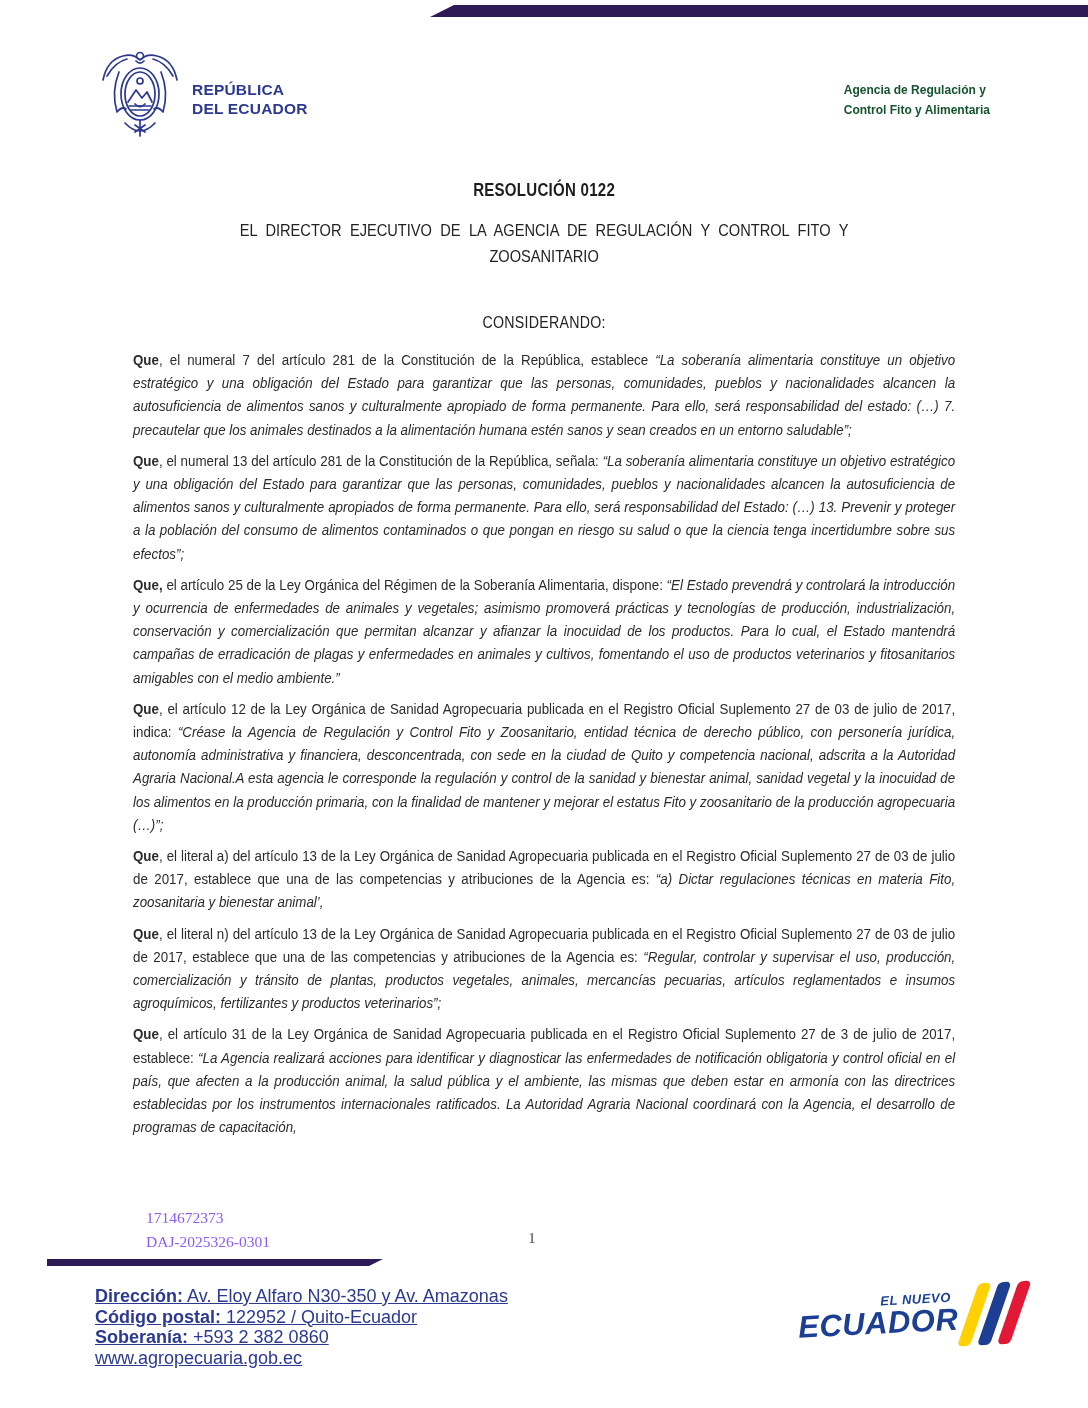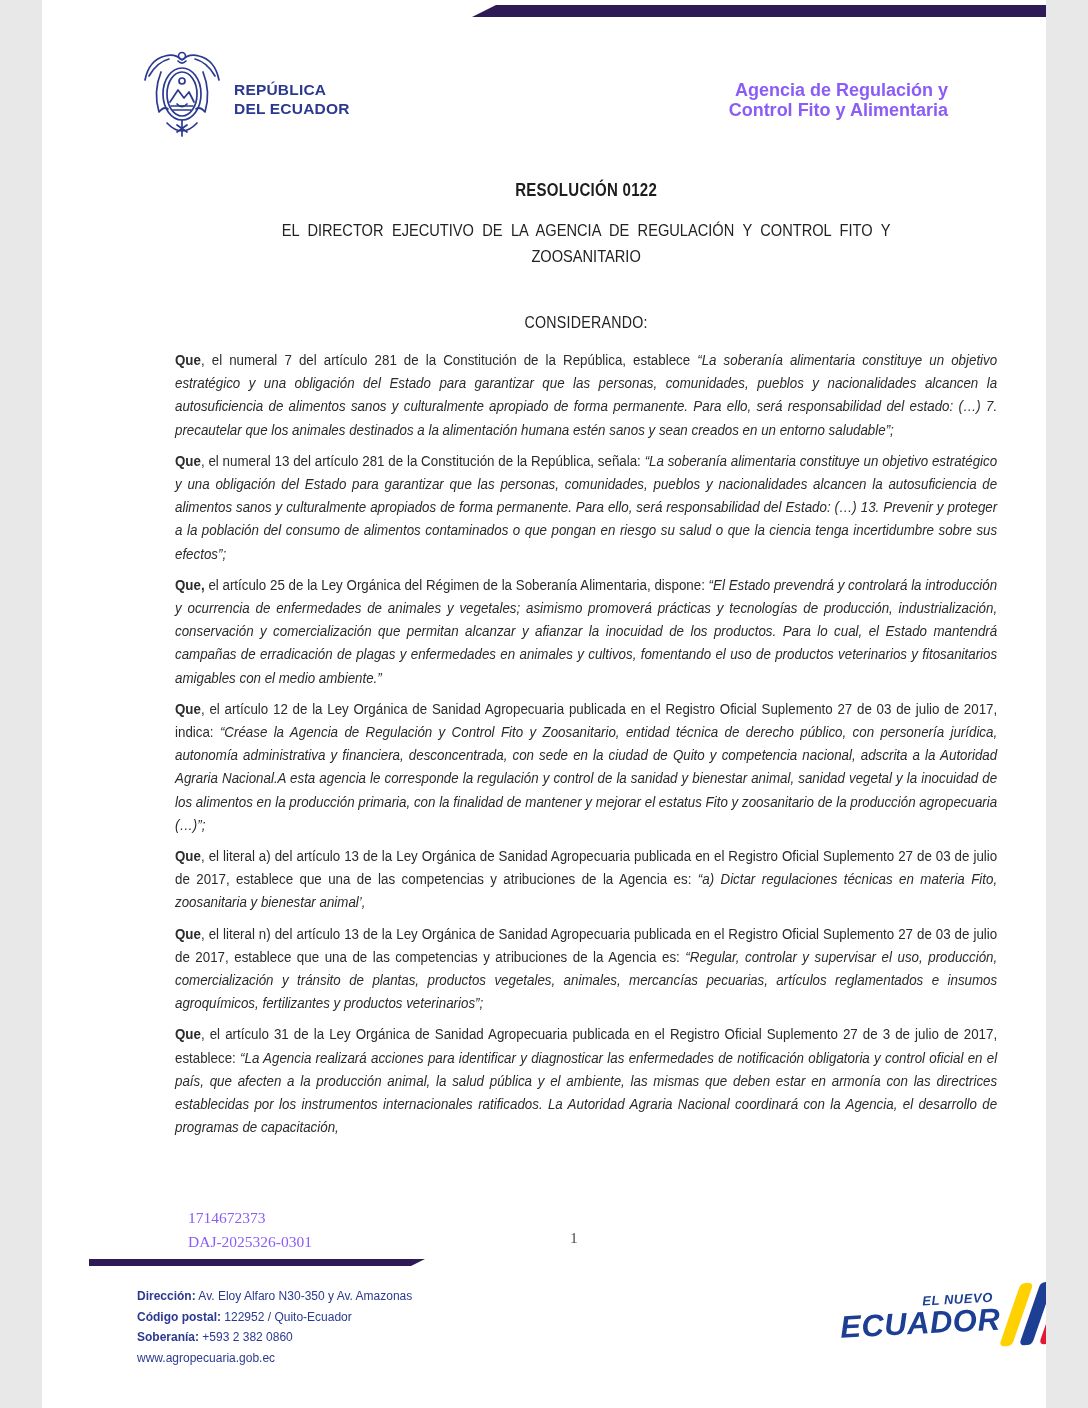--- a/index.html
+++ b/index.html
@@ -1,17 +1,17 @@
 <!DOCTYPE html>
 <html><head>
 <meta charset="utf-8">
 <style>
   html,body { margin:0; padding:0; background:#e8e8e8; }
   .page {
-    position:relative; width:1004px; height:1408px; margin:0 auto;
+    position:relative; width:1088px; height:1408px; margin:0 auto;
     background:#ffffff; overflow:hidden;
     font-family:"Liberation Sans", sans-serif;
   }
 
   
   .top-bar {
     position:absolute; top:5px; left:430px; width:658px; height:12px;
     clip-path:polygon(24px 0, 100% 0, 100% 100%, 0 100%);
   }
   .bottom-bar {
@@ -21,22 +21,22 @@
 
   
   .header-logo { position:absolute; left:94px; top:46px; display:flex; }
   .coat { width:92px; height:100px; }
   .coat path, .coat ellipse, .coat circle { fill:none; stroke:#2B3990; stroke-width:1.7; stroke-linecap:round; stroke-linejoin:round; }
   .republica {
     margin:34px 0 0 6px; color:#2B3990; font-weight:bold;
     font-size:15.5px; line-height:19px; letter-spacing:0.2px;
   }
   .agency-name {
-    position:absolute; top:80px; right:98px; text-align:right;
-    color:#8b5cf6; font-weight:bold; font-size:18px; line-height:20px;
+    position:absolute; top:80px; right:98px; 
+    color:#14532d; font-weight:bold; font-size:12px; line-height:20px;
   }
 
   
   .doc {
     position:absolute; left:133px; top:178px; width:956px;
     transform:scaleX(0.86); transform-origin:0 0; color:#2B2B2B;
   }
   .doc-title   { text-align:center; font-weight:bold; font-size:17.5px; line-height:24px; letter-spacing:0.3px; color:#1d1d1d; }
   .doc-subtitle{ margin-top:16px; text-align:center; font-size:17px; line-height:26px; word-spacing:5px; color:#222; }
   .doc-heading { margin-top:40px; text-align:center; font-size:16.5px; line-height:24px; letter-spacing:0.3px; color:#222; }
@@ -47,21 +47,21 @@
 
   
   .footer-ids {
     position:absolute; left:146px; top:1206px;
     font-family:"Liberation Serif", serif; font-size:15.5px; line-height:24px; color:#8b5cf6;
   }
   .page-num {
     position:absolute; left:528px; top:1229px;
     font-family:"Liberation Serif", serif; font-size:15.5px; color:#4D4D4D;
   }
-  .contact { position:absolute; left:95px; top:1286px; color:#2B3990; font-size:12px; line-height:20.5px; }
+  .contact { position:absolute; left:95px; top:1286px; color:#2B3990; font-size:18px; line-height:20.5px;text-decoration:underline; }
   .contact .lbl { font-weight:bold; }
 
   .brand { position:absolute; left:798px; top:1292px; display:flex; align-items:flex-start; transform:rotate(-3deg); color:#1C3F94; }
   .brand-text { display:flex; flex-direction:column; align-items:flex-end; }
   .brand-top  { font-size:13px; font-weight:bold; font-style:italic; letter-spacing:0.6px; margin-right:6px; }
   .brand-main { font-size:31px; font-weight:bold; font-style:italic; letter-spacing:0.5px; line-height:30px; }
   .brand-stripes { display:flex; margin-left:3px; margin-top:-5px; }
   .stripe { width:13px; height:62px; margin-left:7px; transform:skewX(-22deg); border-radius:5px; }
 </style>
 </head>

